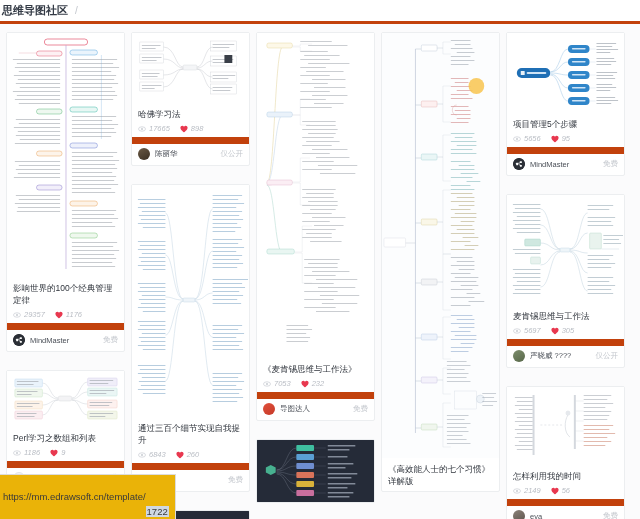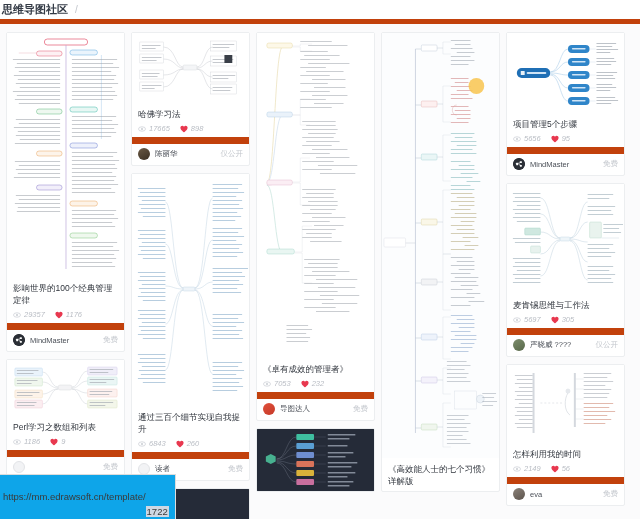--- a/index.html
+++ b/index.html
@@ -10,40 +10,40 @@
     font-family: "Liberation Sans", "DejaVu Sans", sans-serif;
   }
 
   
   #header {
     height: 24px;
     background: #ffffff;
     display: flex;
     align-items: center;
     padding: 0 13px 0 2px;
-    border-bottom: 5px solid #c2410c;
+    border-bottom: 3px solid #c2410c;
   }
   #header .crumb-root {
     font-size: 11px; font-weight: bold; color: #333a45;
     letter-spacing: 0px;
   }
   #header .crumb-sep { font-size: 10px; color: #c3c7cd; margin: 0 7px; }
   #header .crumb-cur { font-size: 10px; color: #8d939d; }
 
   
   #board {
     position: relative;
     height: 495px;
     background: #fbfbfc;
     padding: 8px 6px 0 6px;
     display: flex;
     gap: 6px;
     overflow: hidden;
   }
-  .col { width: 119px; display: flex; flex-direction: column; gap: 7px; }
+  .col { width: 119px; display: flex; flex-direction: column; gap: 18px; }
 
   .card {
     background: #ffffff;
     border: 1px solid #eceef0;
     border-radius: 2px;
     overflow: hidden;
     flex: 0 0 auto;
   }
   .thumb {
     background: #ffffff;
@@ -84,21 +84,21 @@
   .avatar.p6 { background: #f2f3f5; border: 1px solid #e2e4e7; }
   .author-name {
     font-size: 7.5px; color: #4a4f57; flex: 1 1 auto;
     white-space: nowrap; overflow: hidden; text-overflow: ellipsis;
   }
   .price { font-size: 7.5px; color: #c2c6cc; flex: 0 0 auto; }
 
   
   #statusbar {
     position: absolute; left: 0; bottom: 0;
-    background: #0ea5e9;
+    background: #eab308;
     border: 1px solid #dcdcdc; border-left: none; border-bottom: none;
     padding: 1px 6px 2px 3px;
     display: flex; align-items: center;
     font-size: 9.5px; color: #3a3a3a;
     font-family: "Liberation Sans", sans-serif;
     z-index: 50;
   }
   #statusbar .hl {
     background: #cfd8e3; padding: 0 1px; margin-top: 30px;
   }
@@ -649,21 +649,21 @@
               <rect x="60" y="278" width="34" height="1"></rect>
             <rect x="30" y="292" width="22" height="1"></rect>
               <rect x="30" y="296" width="26" height="1"></rect>
             <rect x="30" y="300" width="20" height="1"></rect>
               <rect x="30" y="304" width="24" height="1"></rect>
             <rect x="30" y="308" width="22" height="1"></rect>
           </g>
         </svg>
       </div>
       <div class="meta">
-        <div class="title">《卓有成效的管理者》</div>
+        <div class="title">《麦肯锡思维与工作法》</div>
         <div class="stats">
           <span class="stat">
             <svg class="eye" viewBox="0 0 16 16">
                 <ellipse cx="8" cy="8" rx="7" ry="4.4" fill="none" stroke="#c8ccd2" stroke-width="1.4"></ellipse>
                 <circle cx="8" cy="8" r="2" fill="#c8ccd2"></circle>
               </svg>
             <span class="num">7053</span>
           </span>
           <span class="stat">
             <svg class="heart" viewBox="0 0 16 16">

